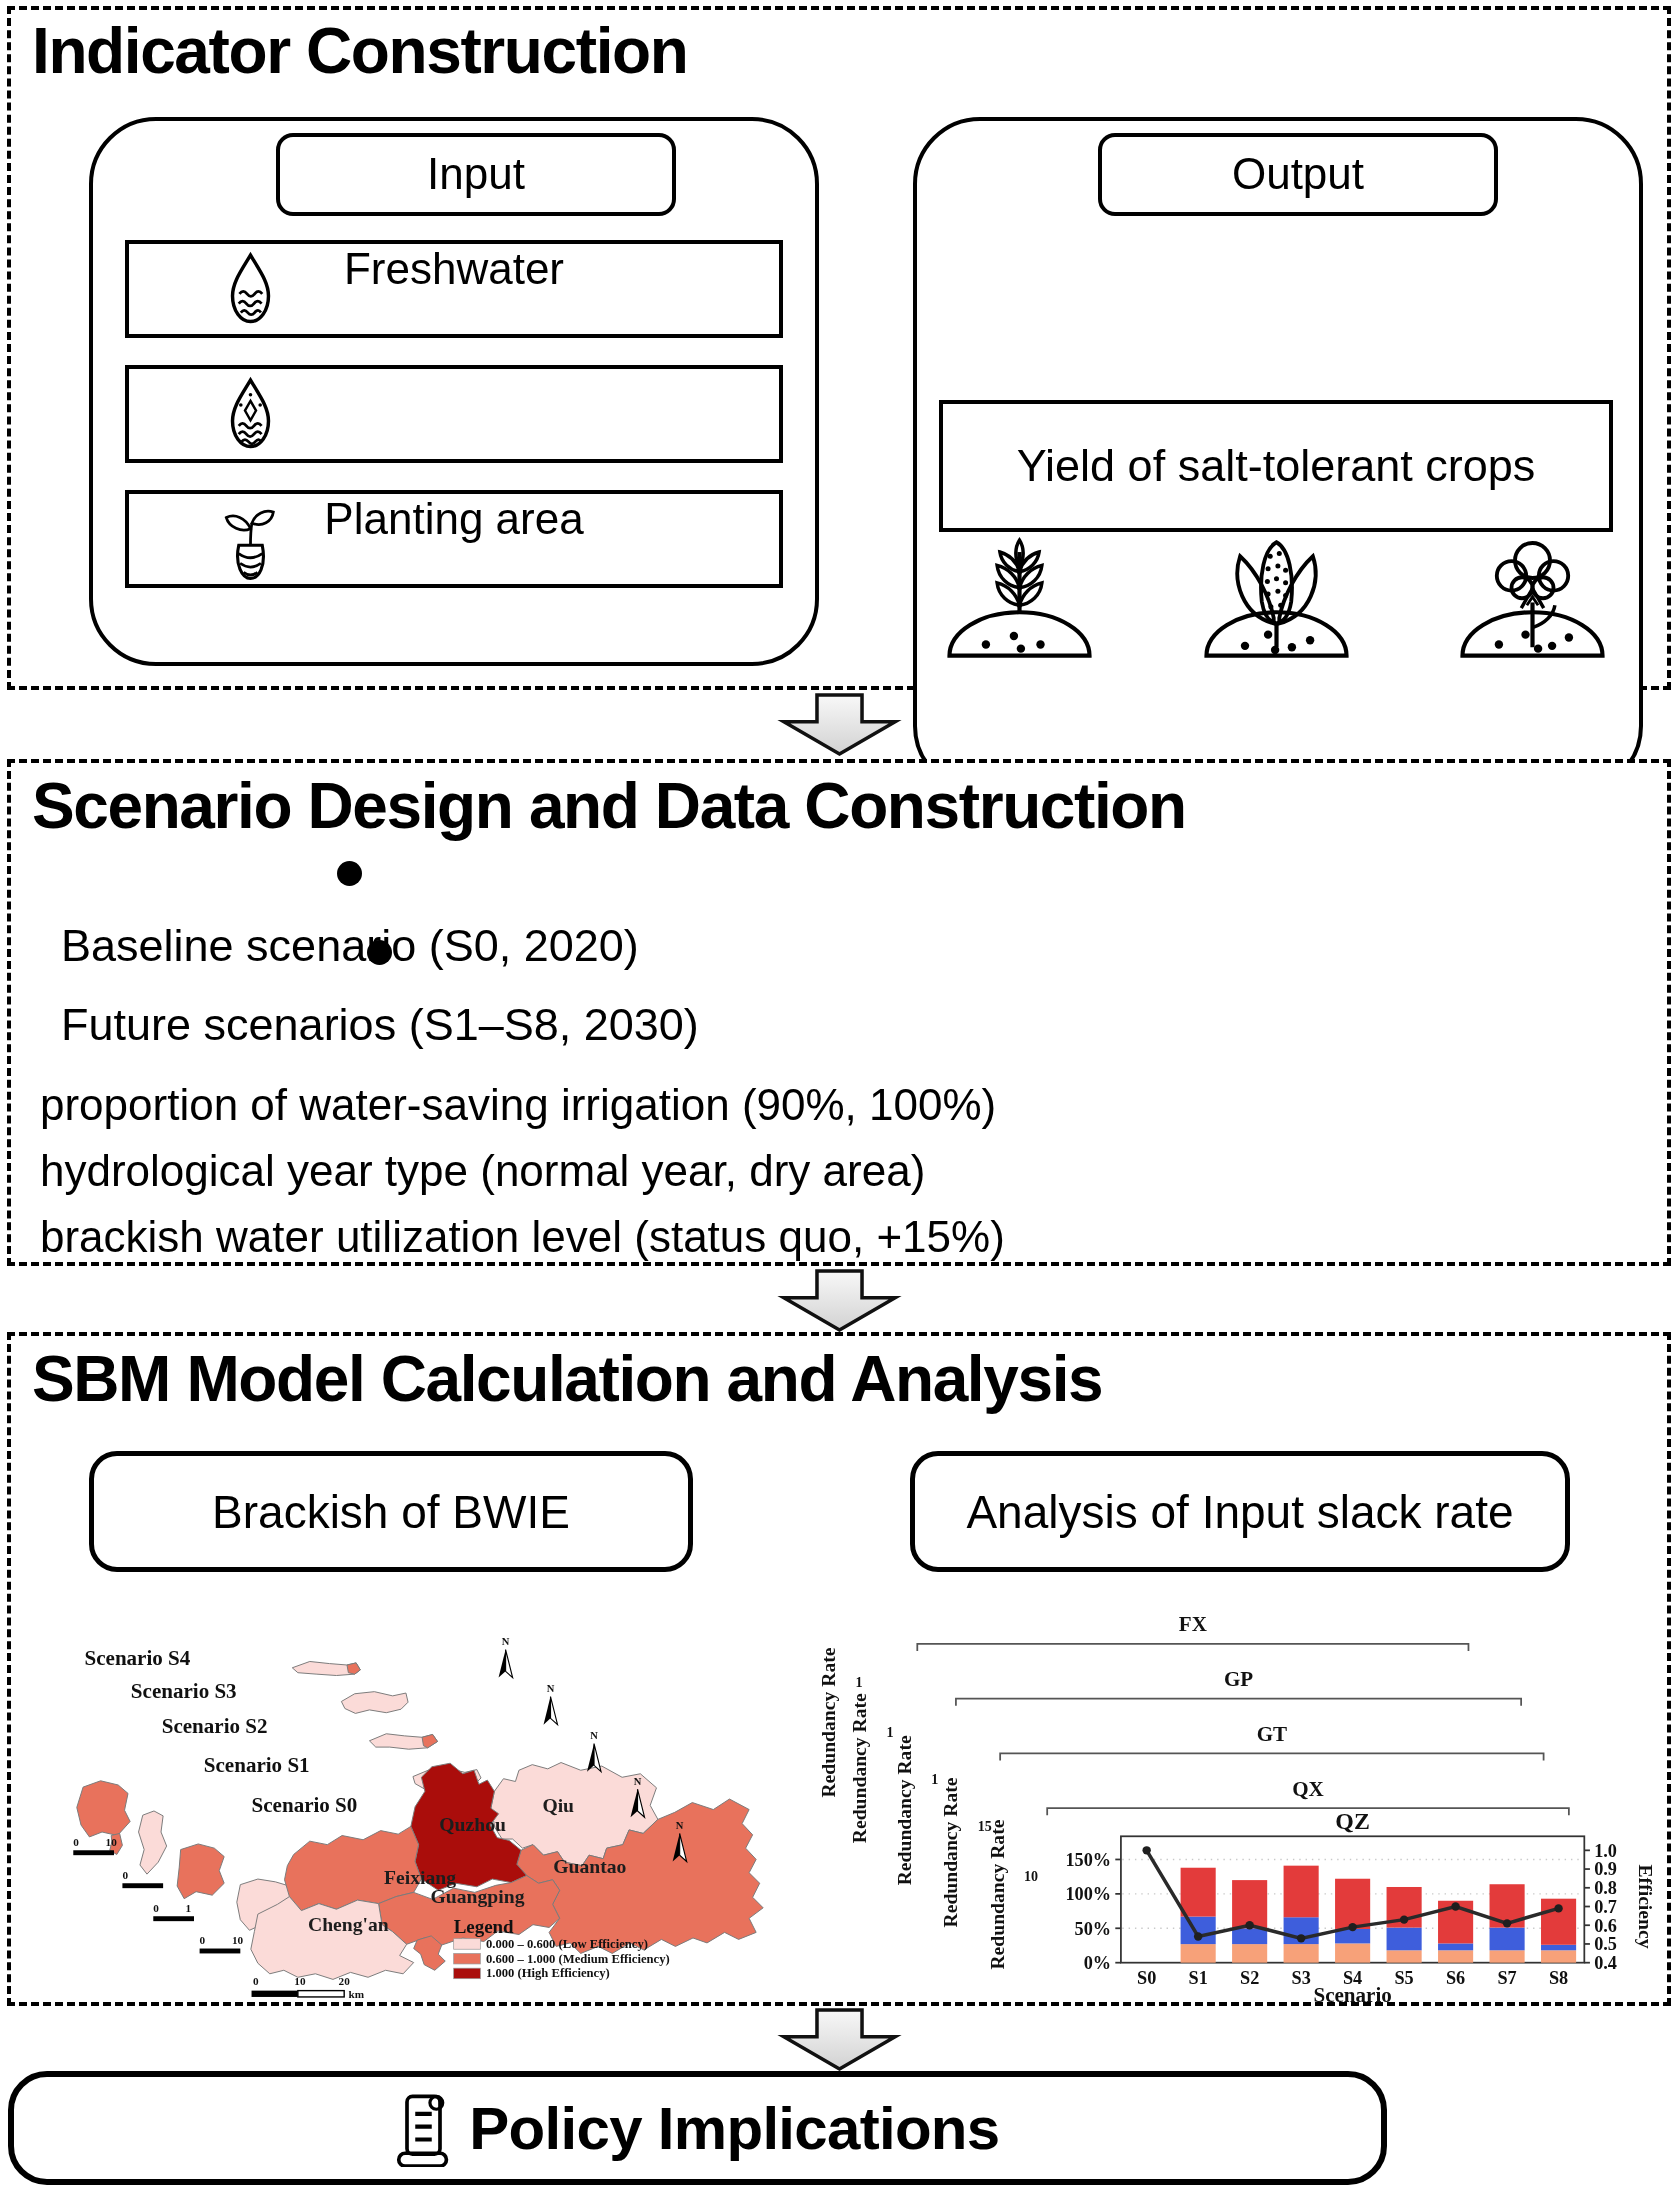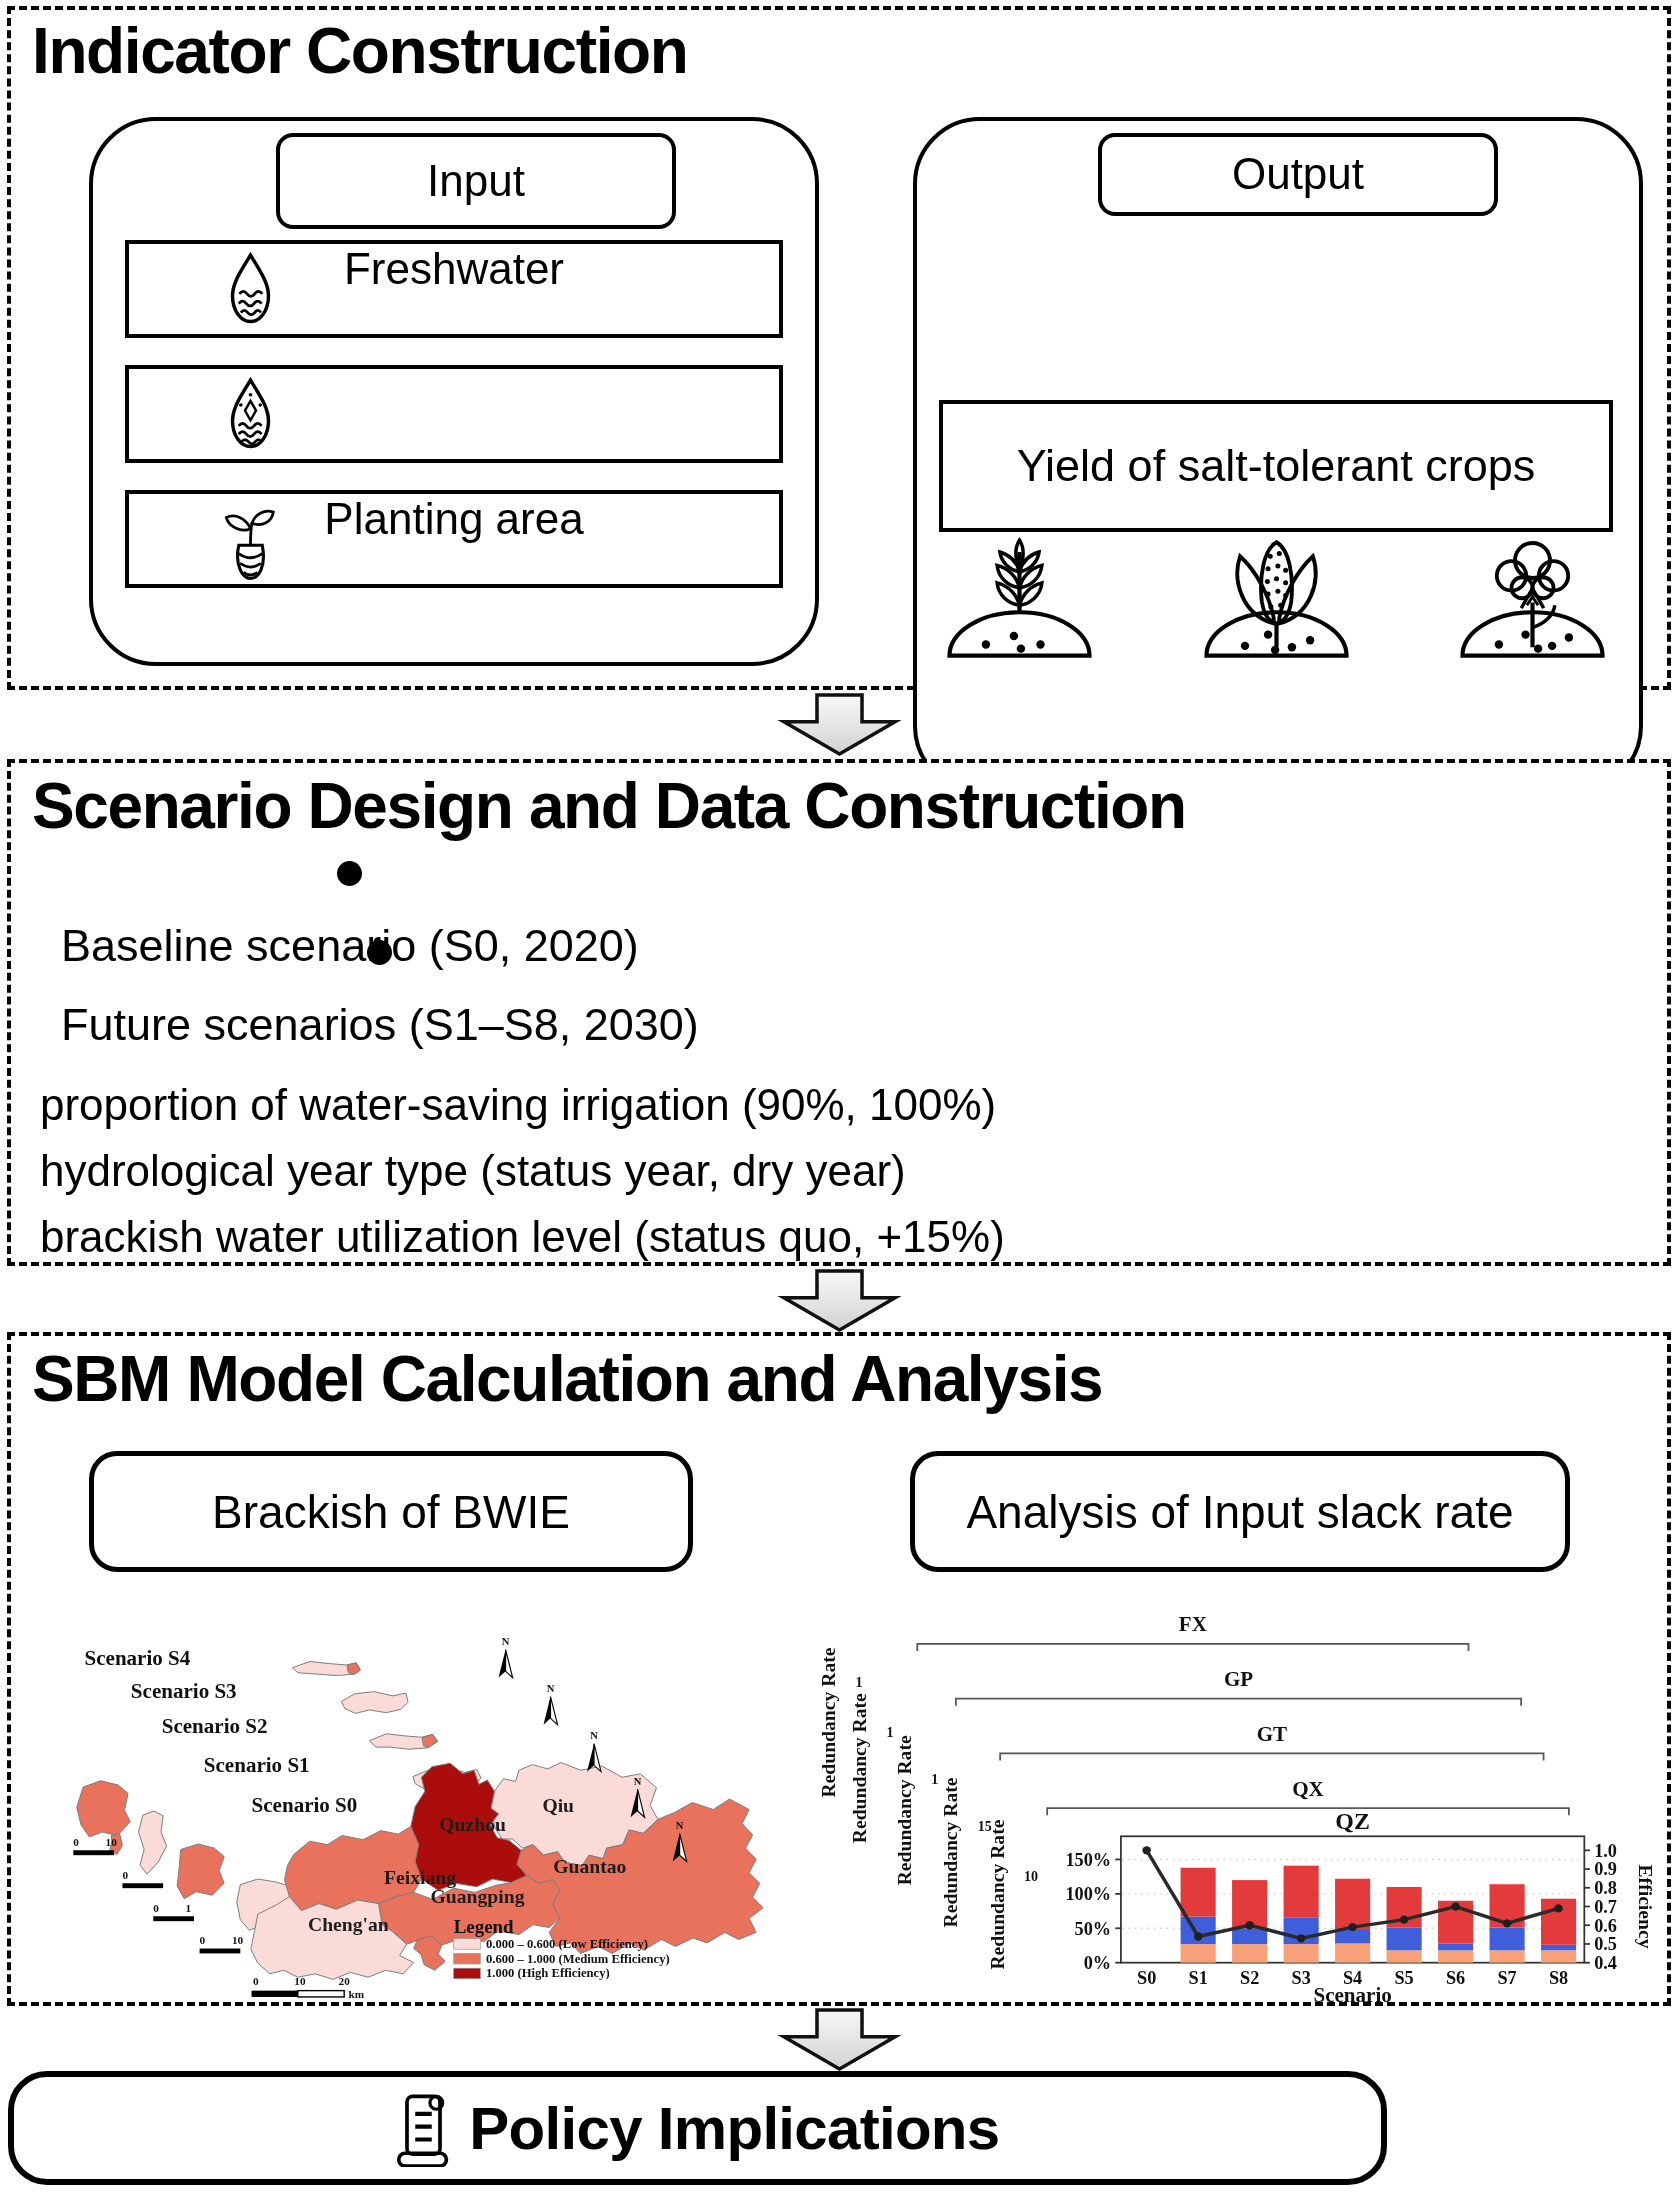--- a/index.html
+++ b/index.html
@@ -14,21 +14,21 @@
             border:6.3px solid #000; border-radius:39px; position:absolute; background:#fff;
             display:flex; align-items:center; justify-content:center; gap:18px; }
   .sec-title { position:absolute; left:21px; top:4.2px; font-size:64px; font-weight:700;
                letter-spacing:-1.4px; }
   .sec2 .sec-title, .sec3 .sec-title { top:5.6px; }
   .round-box { position:absolute; border:4.9px solid #000; border-radius:67px; background:#fff; }
   .input-box  { left:78px;  top:107px; width:730px; height:549px; }
   .output-box { left:863px; top:107px; width:730px; height:676px;margin-left:39px; }
   .head-box { position:absolute; border:4.9px solid #000; border-radius:17px; background:#fff;
               display:flex; align-items:center; justify-content:center; font-size:44px; }
-  .input-box .head-box  { left:183px; top:12px; width:400px; height:96px; }
+  .input-box .head-box  { left:183px; top:12px; width:400px; height:83px; }
   .output-box .head-box { left:181px; top:12px; width:400px; height:83px; }
   .row { position:absolute; left:32px; width:658px; height:98px; border:4.2px solid #000;
          background:#fff; display:flex; justify-content:center; }
   .row-label { font-size:44px; }
   .row-icon { position:absolute; left:83px; top:7px; width:77px; height:83px; }
   .row-icon svg { width:100%; height:100%; }
   .yield-box { position:absolute; left:22px; top:279px; width:674px; height:132px;
                border:4.2px solid #000; display:flex; align-items:center; justify-content:center;
                font-size:45px; background:#fff; }
   .crops { position:absolute; left:22px; top:414px; width:674px; height:130px;
@@ -211,21 +211,21 @@
     <h1 class="sec-title">Scenario Design and Data Construction</h1>
     <div class="bullet-row" style="top:98px">
       <span class="dot"></span>
       <span class="bullet-text">Baseline scenario (S0, 2020)</span>
     </div>
     <div class="bullet-row" style="top:177px">
       <span class="dot"></span>
       <span class="bullet-text">Future scenarios (S1–S8, 2030)</span>
     </div>
     <div class="vars-line" style="top:317px">proportion of water-saving irrigation (90%, 100%)</div>
-    <div class="vars-line" style="top:383px">hydrological year type (status year, dry year)</div>
+    <div class="vars-line" style="top:383px">hydrological year type (normal year, dry area)</div>
     <div class="vars-line" style="top:449px">brackish water utilization level (status quo, +15%)</div>
   </section>
 
   <svg class="block-arrow" style="left:748px;top:1268px" viewBox="0 0 260 92">
     <polygon points="98,4 162,4 162,42 209,42 130,88 51,42 98,42" fill="url(#arrowGrad)" stroke="#111" stroke-width="5"></polygon>
   </svg>
 
   <section class="panel sec3">
     <h1 class="sec-title">SBM Model Calculation and Analysis</h1>
     <div class="analysis-box abox-l">

